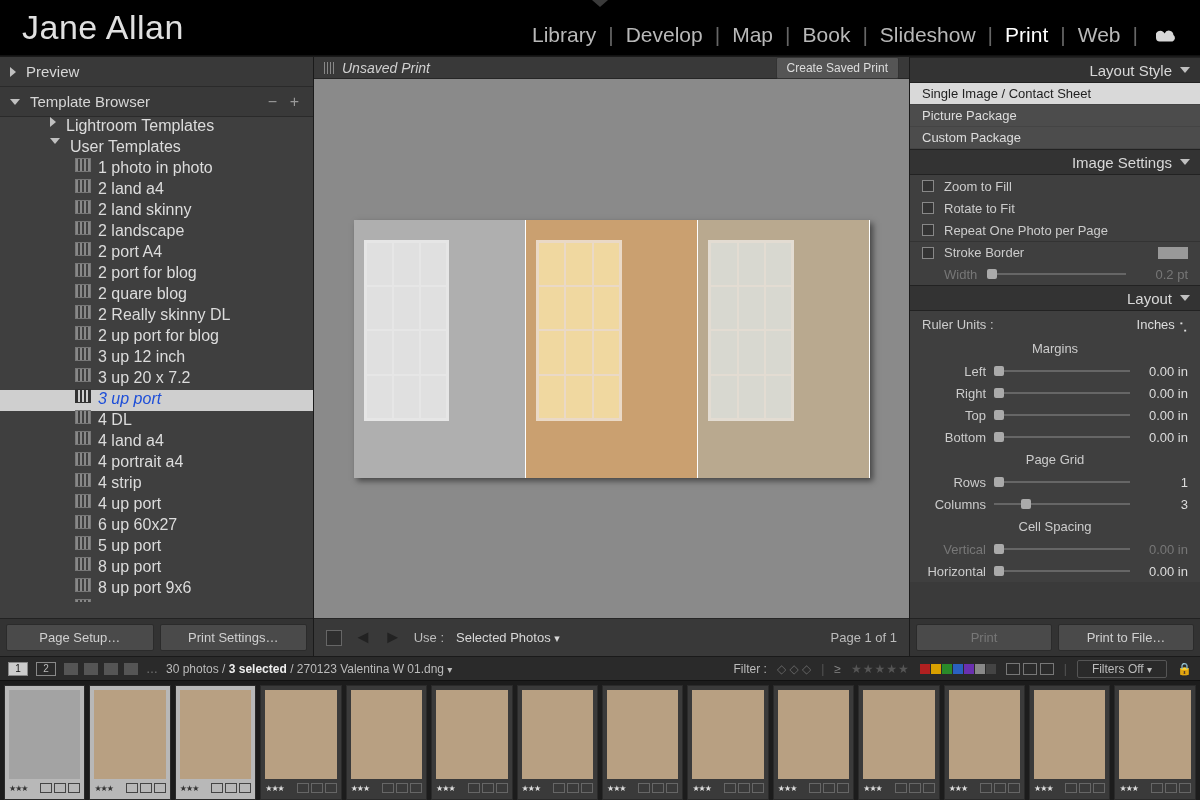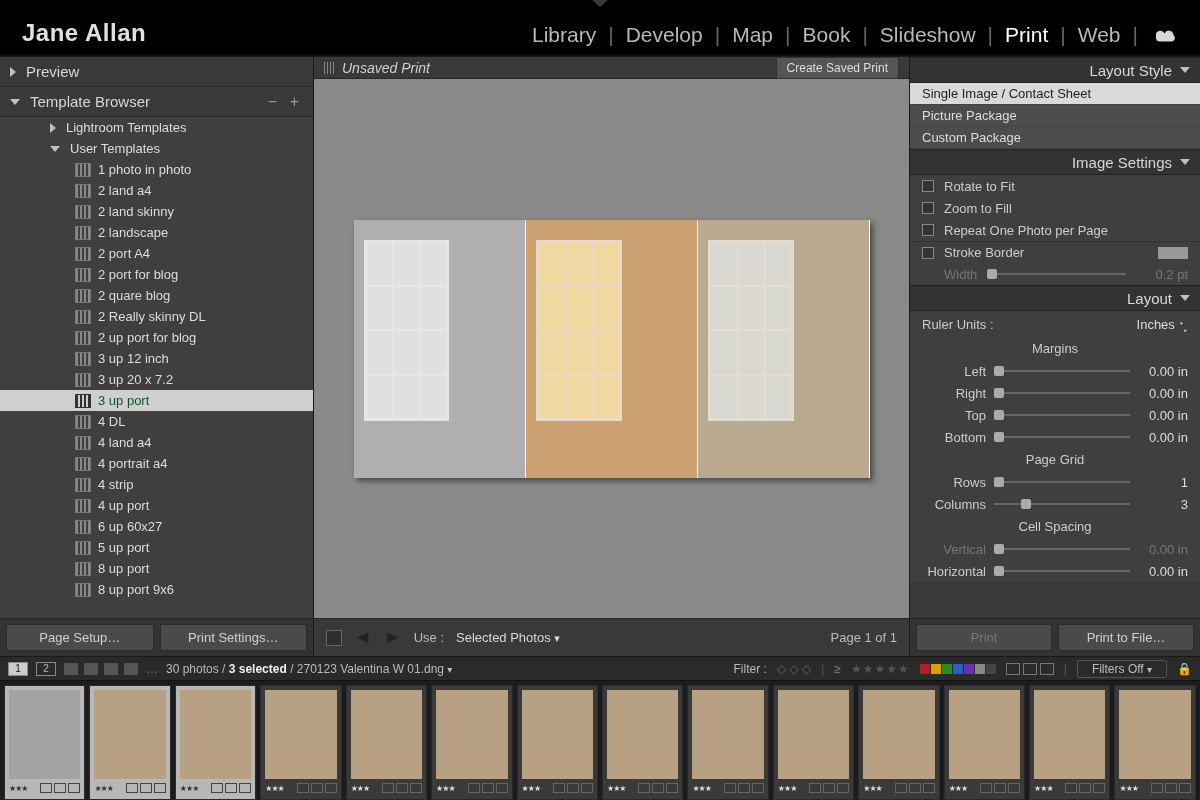--- a/index.html
+++ b/index.html
@@ -1,20 +1,20 @@
 <!DOCTYPE html>
 <html><head>
 <meta charset="utf-8">
 <style>
 * { box-sizing: border-box; margin: 0; padding: 0; font-family: "Myriad Pro", "Segoe UI", "Helvetica Neue", Arial, sans-serif; user-select: none; }
 html, body { width: 1200px; height: 800px; background: #000; color: #c0c0c0; overflow: hidden; font-size: 13px; }
 
 
 .header { height: 56px; border-bottom: 1px solid #111; display: flex; align-items: flex-end; padding: 0 22px 8px 22px; }
-.identity { font-size: 24px; color: #e0e0e0; font-weight: 700; letter-spacing: .5px; flex: 0 0 auto; text-align: right; }
+.identity { font-size: 34px; color: #e0e0e0; font-weight: 400; letter-spacing: .5px; flex: 0 0 auto; text-align: right; }
 .header-spacer { flex: 1; }
 .modules { display: flex; align-items: center; gap: 0; font-size: 21px; color: #b8b8b8; font-weight: 300; }
 .modules .mod { padding: 0 4px; cursor: pointer; }
 .modules .mod.active { color: #fff; }
 .modules .sep { color: #666; padding: 0 8px; }
 .cloud-icon { margin-left: 10px; }
 .cloud-icon svg { width: 22px; height: 16px; fill: #d8d8d8; }
 
 .top-notch { position:absolute; top:0; left:50%; transform:translateX(-50%); width:0; height:0; border-left:8px solid transparent; border-right:8px solid transparent; border-top:7px solid #3a3a3a; }
 
@@ -22,25 +22,25 @@
 .workspace { display: flex; height: 600px; border-top: 1px solid #1a1a1a; }
 
 
 .left-panel { width: 314px; background: #3f3f3f; border-right: 1px solid #1a1a1a; display: flex; flex-direction: column; }
 .panel-bar { height: 30px; background: #393939; border-bottom: 1px solid #2a2a2a; display: flex; align-items: center; padding: 0 10px; color: #d6d6d6; font-size: 15px; }
 .triangle-r { width:0; height:0; border-top:5px solid transparent; border-bottom:5px solid transparent; border-left:6px solid #c0c0c0; margin-right:10px; }
 .triangle-d { width:0; height:0; border-left:5px solid transparent; border-right:5px solid transparent; border-top:6px solid #c0c0c0; margin-right:10px; }
 .panel-bar .plusminus { margin-left:auto; color:#999; letter-spacing:4px; font-size:16px; }
 
 .template-tree { flex:1; overflow:hidden; background:#3f3f3f; }
-.tree-row { height:21px; display:flex; align-items:center; padding-left: 20px; color:#dcdcdc; font-size:13px; cursor: pointer; }
+.tree-row { height:21px; display:flex; align-items:flex-start; padding-left: 20px; color:#dcdcdc; font-size:16px; cursor: pointer; }
 .tree-row.sub { padding-left: 50px; }
 .tree-row.item { padding-left: 76px; }
 .tree-row.item::before { content:""; width:14px; height:12px; margin-right:8px; background: linear-gradient(to right,#888 0 2px,transparent 2px 4px,#888 4px 6px,transparent 6px 8px,#888 8px 10px,transparent 10px 12px,#888 12px 14px); outline:1px solid #777; }
-.tree-row.selected { background:#cfcfcf; color:#14532d; }
+.tree-row.selected { background:#cfcfcf; color:#1d4ed8;font-style:italic; }
 .tree-row.selected::before { outline:1px solid #333; background: linear-gradient(to right,#333 0 2px,transparent 2px 4px,#333 4px 6px,transparent 6px 8px,#333 8px 10px,transparent 10px 12px,#333 12px 14px); }
 
 .left-buttons { height: 38px; display:flex; gap:6px; padding:5px 6px; background:#333; border-top:1px solid #222;margin-top:16px; }
 .lr-button { flex:1; background:#4a4a4a; border:1px solid #2b2b2b; color:#d0d0d0; display:flex; align-items:center; justify-content:center; font-size:13px; border-radius:2px; cursor:pointer; }
 
 
 .center { flex:1; background:#2b2b2b; display:flex; flex-direction:column; border-right:1px solid #1a1a1a; }
 .center-head { height:22px; background:#393939; display:flex; align-items:center; padding:0 10px; border-bottom:1px solid #262626; }
 .center-head .grip { width:10px; height:12px; margin-right:8px; background: repeating-linear-gradient(to right,#888 0 1px,transparent 1px 3px); }
 .center-head .title { color:#d0d0d0; font-style:italic; font-size:14px; }
@@ -322,25 +322,25 @@
         <div class="opt">Custom Package</div>
       </div>
 
     <div class="r-section-head">
       <span>Image Settings</span>
         <span class="tri"></span>
     </div>
     <div class="r-body">
       <div class="setting-row">
           <span class="box"></span>
-          <span>Rotate to Fit</span>
+          <span>Zoom to Fill</span>
         </div>
       <div class="setting-row">
           <span class="box"></span>
-          <span>Zoom to Fill</span>
+          <span>Rotate to Fit</span>
         </div>
       <div class="setting-row">
           <span class="box"></span>
           <span>Repeat One Photo per Page</span>
         </div>
       <div class="setting-row" style="border-top:1px solid #333;">
           <span class="box"></span>
           <span>Stroke Border</span>
           <span style="margin-left:auto;width:30px;height:12px;background:#999"></span>
         </div>

